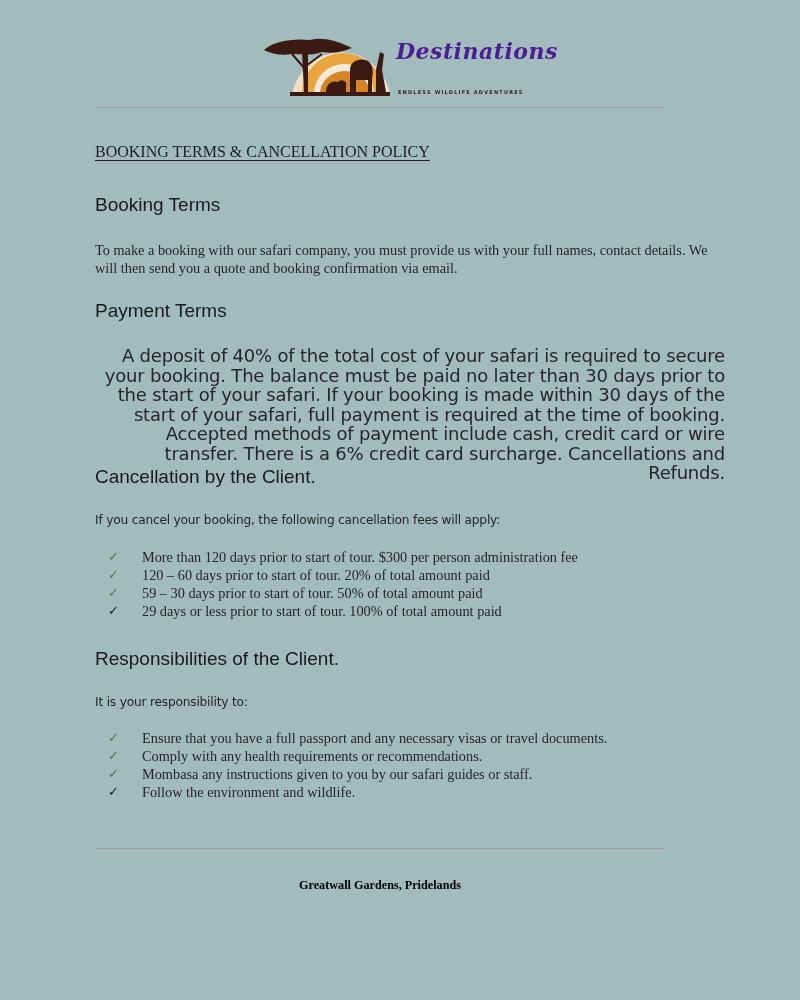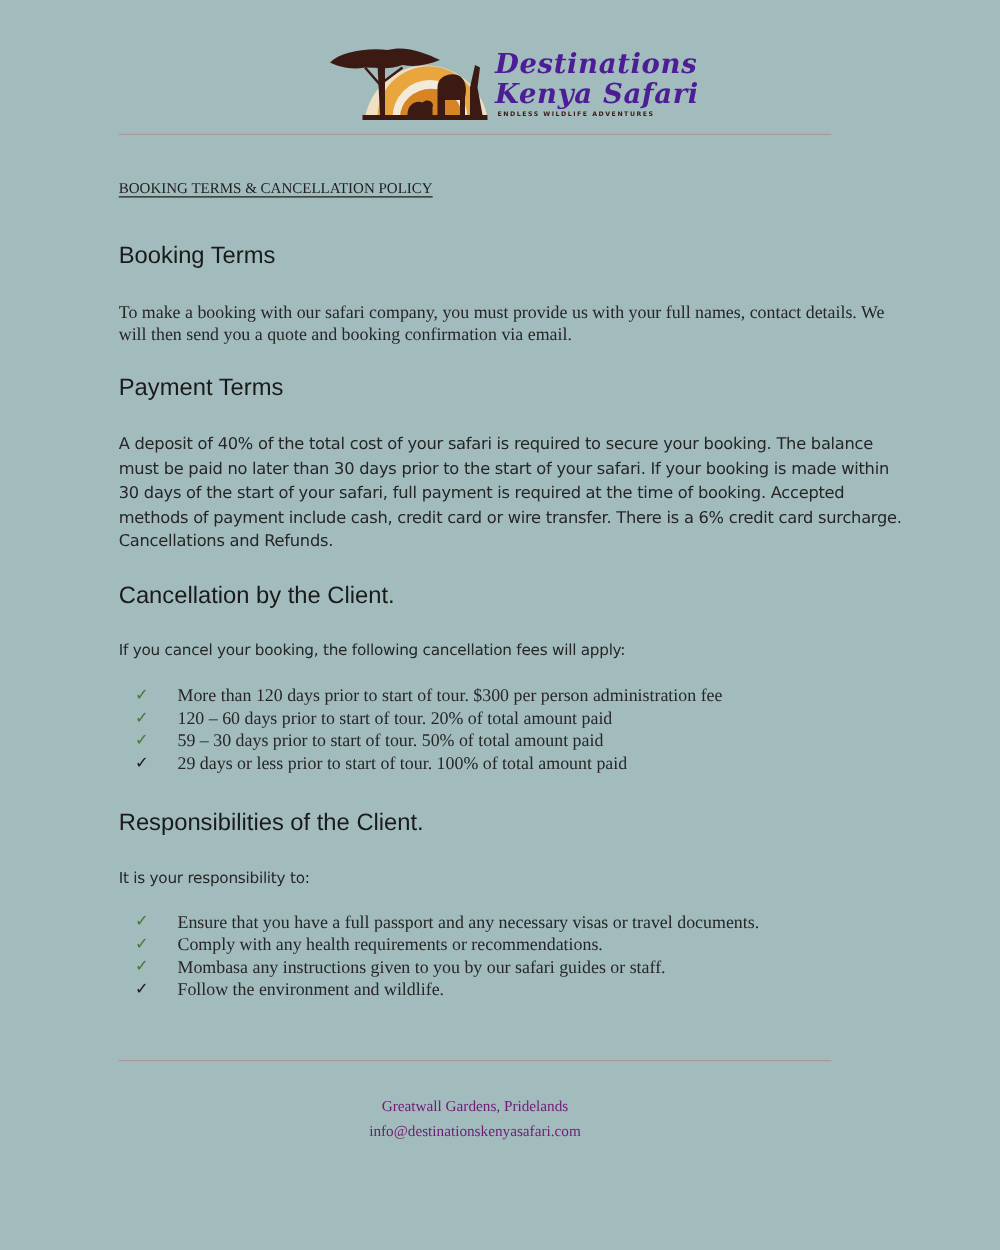--- a/index.html
+++ b/index.html
@@ -19,54 +19,55 @@
   .brand-line2 { left: 134px; top: 32px; }
   .brand-tag {
     position: absolute; left: 136px; top: 59px; font-family: "DejaVu Sans", sans-serif;
     font-size: 5px; font-weight: bold; letter-spacing: 1.2px; color: #3a1a12;
   }
   .rule { position: absolute; left: 95px; width: 570px; height: 1px; background: #a99a98; }
   .rule.top { top: 107px; }
   .rule.bottom { top: 848px; }
   .doc-title {
     position: absolute; left: 95px; top: 143px; margin: 0;
-    font-family: "Liberation Serif", serif; font-size: 12px; font-weight: normal;
+    font-family: "Liberation Serif", serif; font-size: 16px; font-weight: normal;
     text-decoration: underline; text-underline-offset: 3px; color: #1e1e1e;
   }
   .section-heading {
     position: absolute; left: 95px; margin: 0;
     font-family: "Liberation Sans", sans-serif; font-size: 19px; font-weight: normal; color: #1a1a1a;
   }
   .serif-para {
     position: absolute; left: 95px; width: 620px; margin: 0;
     font-family: "Liberation Serif", serif; font-size: 14.3px; line-height: 18px; color: #262626;
   }
   .sans-para {
     position: absolute; left: 95px; width: 630px; margin: 0;
-    font-family: "DejaVu Sans", sans-serif; font-size: 13px; line-height: 19.5px; color: #262626;
+    font-family: "DejaVu Sans", sans-serif; font-size: 18px; line-height: 19.5px; color: #262626;
     letter-spacing: -0.2px;
+    text-align: right;
   }
   .intro {
     position: absolute; left: 95px; margin: 0;
     font-family: "DejaVu Sans", sans-serif; font-size: 12.2px; color: #262626; letter-spacing: -0.2px;
   }
   ul.checklist { position: absolute; left: 0; margin: 0; padding: 0; list-style: none; }
   ul.checklist li {
     position: relative; height: 18px; line-height: 18px;
     font-family: "Liberation Serif", serif; font-size: 14.3px; color: #262626;
   }
   ul.checklist li .check {
     position: absolute; left: 108px; top: 0; font-size: 13px; color: #4d7a3a;
     font-family: "DejaVu Sans", sans-serif;
   }
   ul.checklist li.dark .check { color: #1e1e1e; }
   ul.checklist li .txt { position: absolute; left: 142px; top: 0; white-space: nowrap; }
   .footer {
     position: absolute; left: 200px; width: 360px; top: 876px; text-align: center;
-    font-family: "Liberation Serif", serif; font-size: 12.2px; line-height: 19.5px; color: #701a75;
+    font-family: "Liberation Serif", serif; font-size: 12.2px; line-height: 19.5px; color: #000000; font-weight: bold;
   }
   .footer div { margin: 0; }
 </style>
 </head>
 <body>
 
 <div class="logo">
   <svg width="132" height="70" viewBox="0 0 132 70">
     <path d="M30 64 A50 52 0 0 1 128 64 Z" fill="#f1dfc4"></path>
     <path d="M40 64 A40 40 0 0 1 122 64 Z" fill="#e9a63e"></path>
@@ -74,21 +75,20 @@
     <path d="M58 64 A24 22 0 0 1 108 64 Z" fill="#d78524"></path>
     <rect x="28" y="62" width="100" height="4" fill="#3a1a12"></rect>
     <path d="M2 20 C10 12 30 8 48 10 C62 6 78 12 90 18 C80 22 70 24 60 22 C50 26 40 24 30 24 C20 26 10 24 2 20 Z" fill="#3a1a12"></path>
     <path d="M40 22 L42 62 L46 62 L46 22 Z" fill="#3a1a12"></path>
     <path d="M44 40 L30 24 M44 36 L60 24" stroke="#3a1a12" stroke-width="2"></path>
     <path d="M88 62 L88 40 C88 32 96 28 104 30 C110 32 112 40 110 48 L110 62 L106 62 L106 50 L94 50 L94 62 Z" fill="#3a1a12"></path>
     <path d="M114 62 L114 40 L118 22 L122 24 L120 40 L124 62 Z" fill="#3a1a12"></path>
     <path d="M64 62 C64 54 70 50 76 52 C80 48 86 52 84 56 L84 62 Z" fill="#3a1a12"></path>
   </svg>
   <div class="brand-line1">Destinations</div>
-  <div class="brand-line2">Kenya Safari</div>
   <div class="brand-tag">ENDLESS WILDLIFE ADVENTURES</div>
 </div>
 
 <div class="rule top"></div>
 
 <h1 class="doc-title">BOOKING TERMS &amp; CANCELLATION POLICY</h1>
 
 <h2 class="section-heading" style="top:194px">Booking Terms</h2>
 <p class="serif-para" style="top:241px">To make a booking with our safari company, you must provide us with your full names, contact details. We will then send you a quote and booking confirmation via email.</p>
 
@@ -134,14 +134,13 @@
   <li class="dark">
       <span class="check">✓</span>
       <span class="txt">Follow the environment and wildlife.</span>
     </li>
 </ul>
 
 <div class="rule bottom"></div>
 
 <div class="footer">
   <div>Greatwall Gardens, Pridelands</div>
-  <div>info@destinationskenyasafari.com</div>
 </div>
 
 </body></html>

